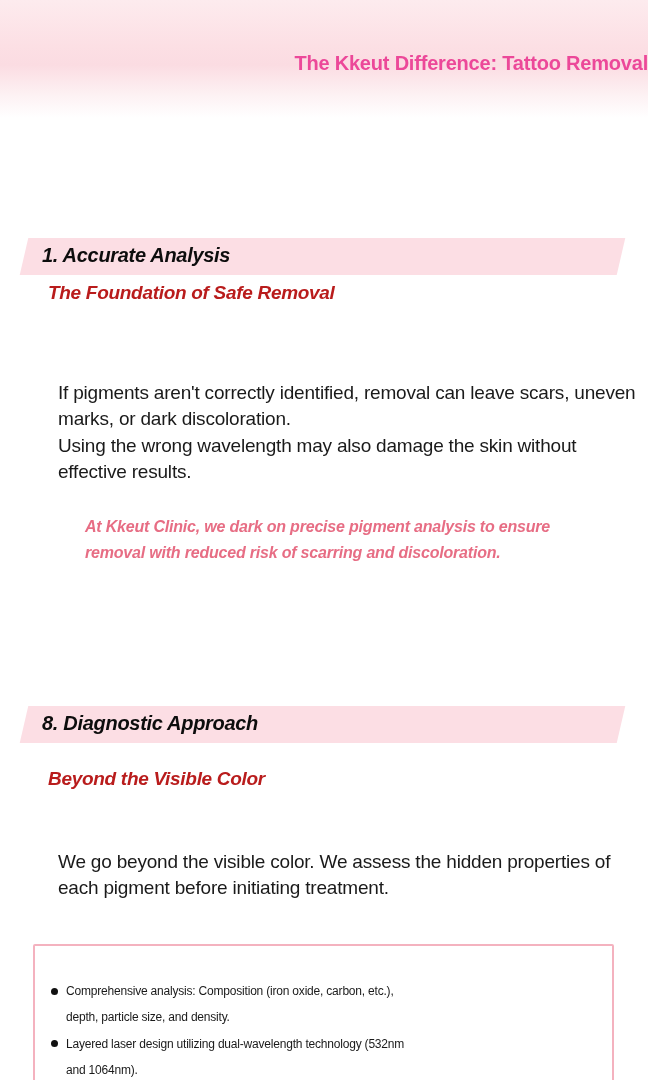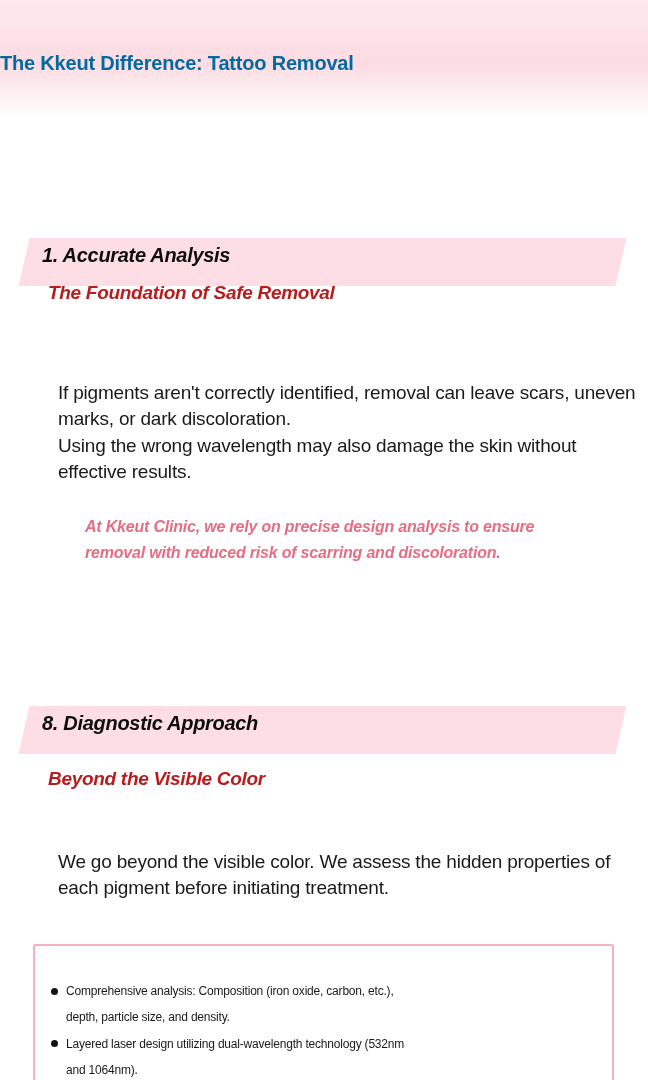--- a/index.html
+++ b/index.html
@@ -13,28 +13,28 @@
     color:#141414;
   }
   .header {
     position:absolute; top:0; left:0;
     width:648px; height:118px;
     background:linear-gradient(180deg,#fdebee 0%,#fcdfe4 40%,#fbdce2 55%,#fdf1f3 80%,#ffffff 100%);
   }
   .page-title {
     position:absolute; top:51px; left:0;
     width:648px;
-    text-align:left;
+    text-align:right;
     font-size:20px; font-weight:bold;
     letter-spacing:-0.2px;
-    color:#0369a1;
+    color:#ec4899;
     line-height:24px;
   }
   .band {
-    position:absolute; left:24px; width:597px; height:48px;
+    position:absolute; left:24px; width:597px; height:37px;
   }
   .band::before {
     content:""; position:absolute; inset:0;
     background:#fcdee4;
     transform:skewX(-13deg);
   }
   .band-heading {
     position:relative;
     padding-left:18px;
     line-height:35px;
@@ -108,21 +108,21 @@
   <h3 class="subtitle subtitle-1">The Foundation of Safe Removal</h3>
 
   <div class="body-text body-1">
     <div class="line">If pigments aren't correctly identified, removal can leave scars, uneven</div>
     <div class="line">marks, or dark discoloration.</div>
     <div class="line">Using the wrong wavelength may also damage the skin without</div>
     <div class="line">effective results.</div>
   </div>
 
   <div class="quote">
-    <div class="line">At Kkeut Clinic, we rely on precise design analysis to ensure</div>
+    <div class="line">At Kkeut Clinic, we dark on precise pigment analysis to ensure</div>
     <div class="line">removal with reduced risk of scarring and discoloration.</div>
   </div>
 
   <div class="band band-2">
     <h2 class="band-heading">8. Diagnostic Approach</h2>
   </div>
   <h3 class="subtitle subtitle-2">Beyond the Visible Color</h3>
 
   <div class="body-text body-2">
     <div class="line">We go beyond the visible color. We assess the hidden properties of</div>

